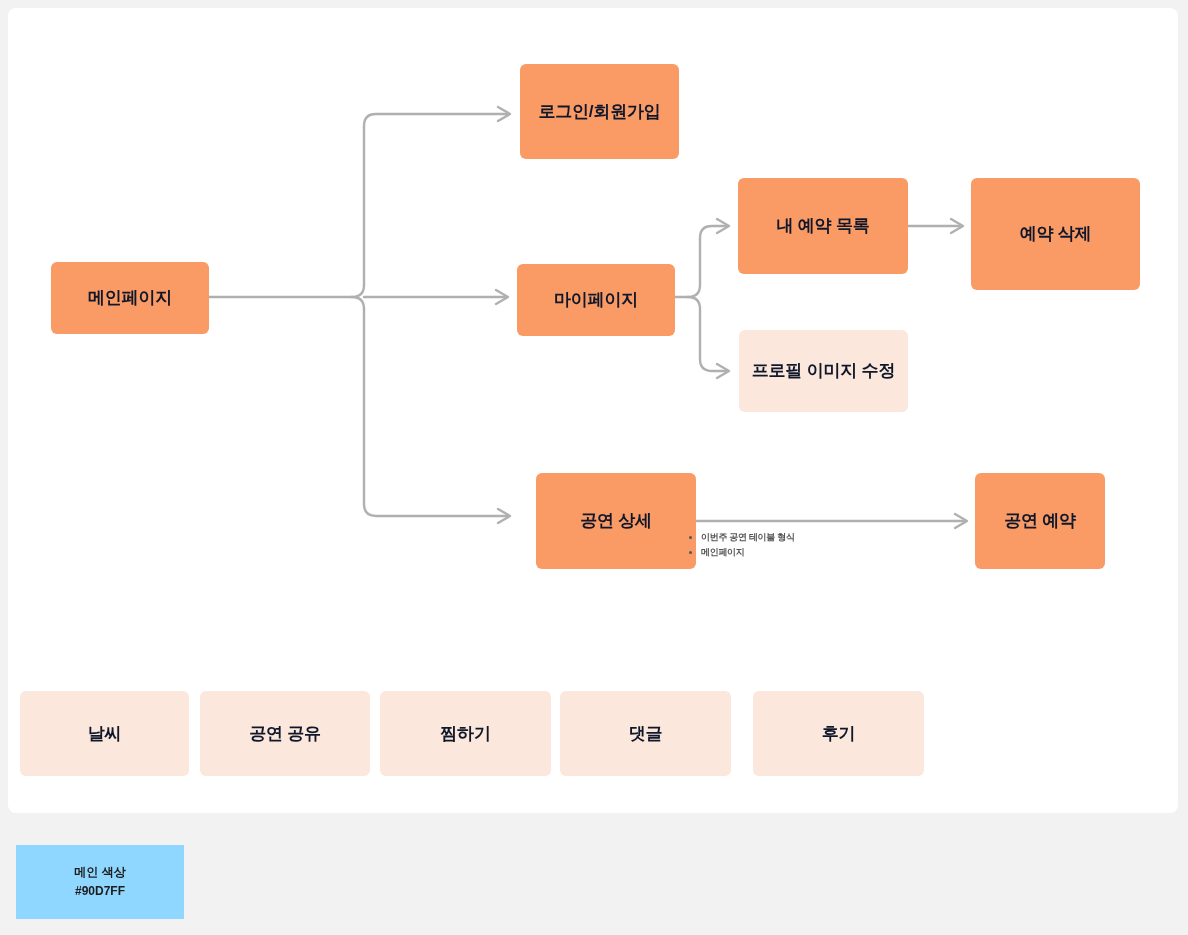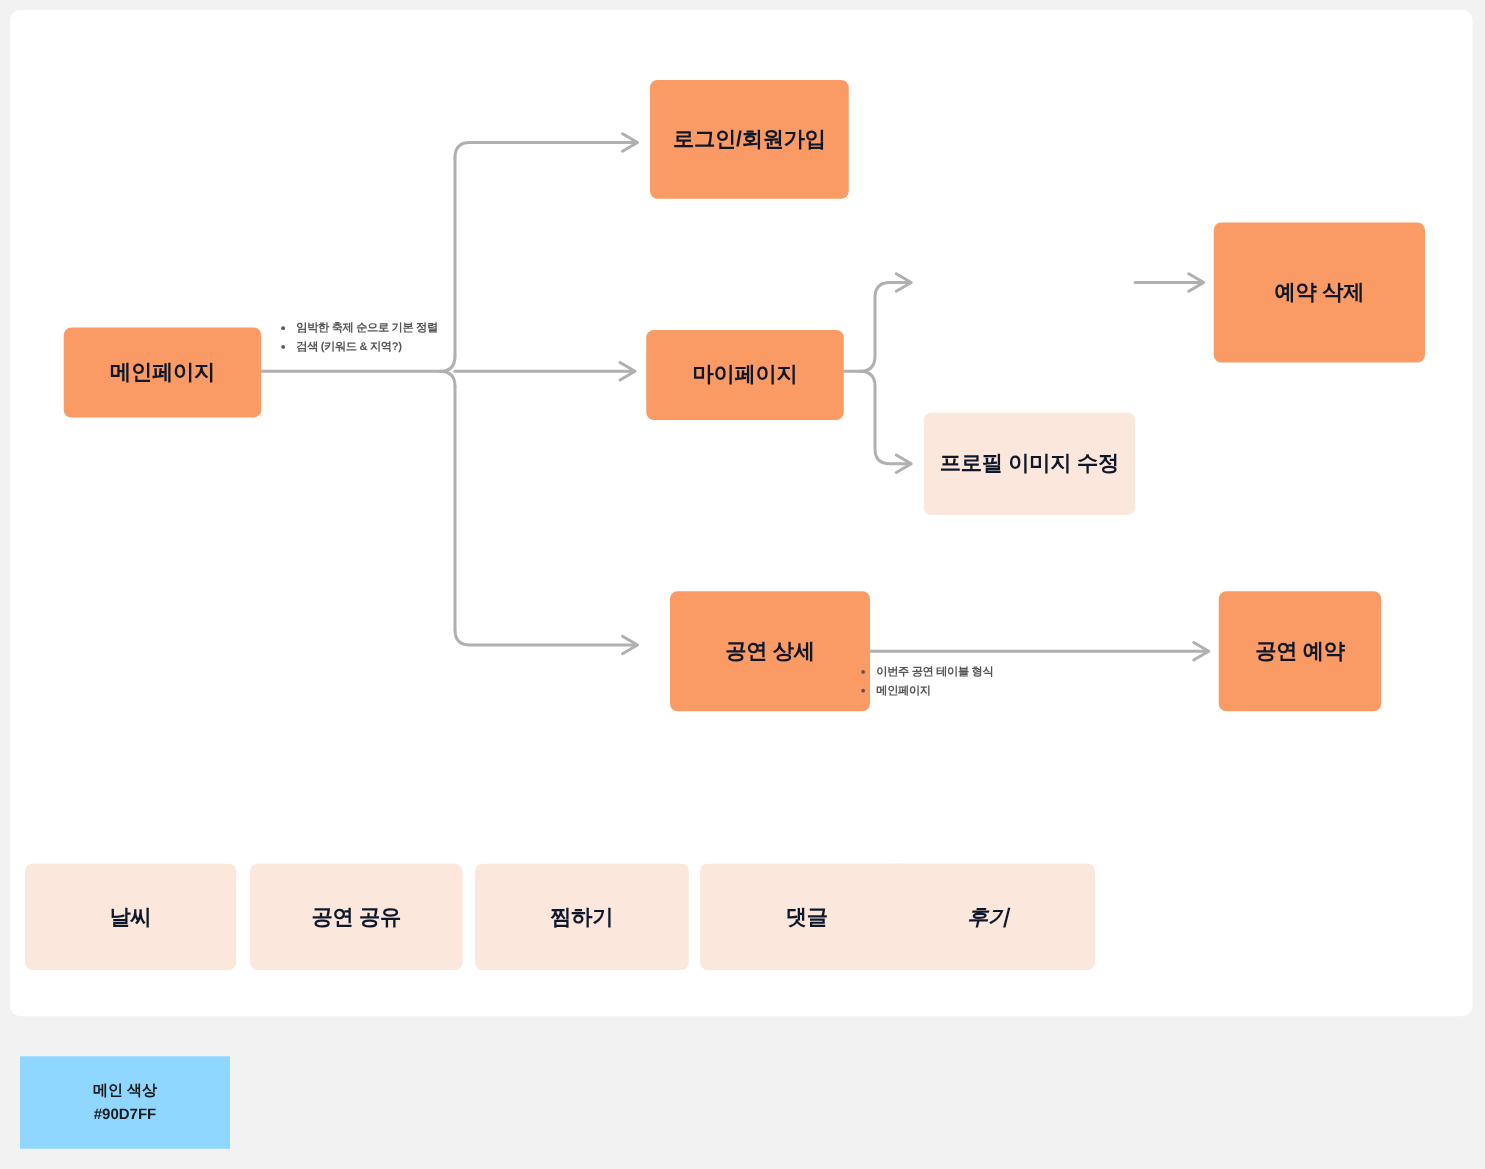--- a/index.html
+++ b/index.html
@@ -119,45 +119,40 @@
       <path d="M 955 514 L 967 521 L 955 528"></path>
     </g>
   </svg>
 
   <div class="node solid" style="left:51px; top:262px; width:158px; height:72px;">메인페이지</div>
 
   <div class="node solid" style="left:520px; top:64px; width:159px; height:95px;">로그인/회원가입</div>
 
   <div class="node solid" style="left:517px; top:264px; width:158px; height:72px;">마이페이지</div>
 
+  <div class="node solid" style="left:738px; top:178px; width:170px; height:96px;">내 예약 목록</div>
 
   <div class="node solid" style="left:971px; top:178px; width:169px; height:112px;">예약 삭제</div>
 
   <div class="node soft" style="left:739px; top:330px; width:169px; height:82px;">프로필 이미지 수정</div>
 
   <div class="node solid" style="left:536px; top:473px; width:160px; height:96px;">공연 상세</div>
 
   <div class="node solid" style="left:975px; top:473px; width:130px; height:96px;text-align:center;">공연 예약</div>
 
   <div class="node soft" style="left:20px; top:691px; width:169px; height:85px;">날씨</div>
 
   <div class="node soft" style="left:200px; top:691px; width:170px; height:85px;">공연 공유</div>
 
   <div class="node soft" style="left:380px; top:691px; width:171px; height:85px;">찜하기</div>
 
   <div class="node soft" style="left:560px; top:691px; width:171px; height:85px;">댓글</div>
 
-  <div class="node soft" style="left:705px; top:691px; width:171px; height:85px;font-style:italic;">후기</div>
+  <div class="node soft" style="left:753px; top:691px; width:171px; height:85px;">후기</div>
 
-  <div class="note" style="left:226px; top:255px; width:150px;">
-    <ul>
-      <li>임박한 축제 순으로 기본 정렬</li>
-      <li>검색 (키워드 &amp; 지역?)</li>
-    </ul>
-  </div>
 
   <div class="note" style="left:690px; top:530px; width:160px;">
     <ul>
       <li>이번주 공연 테이블 형식</li>
       <li>메인페이지</li>
     </ul>
   </div>
 
   <div id="swatch">
     <span class="sw-line">메인 색상</span>

